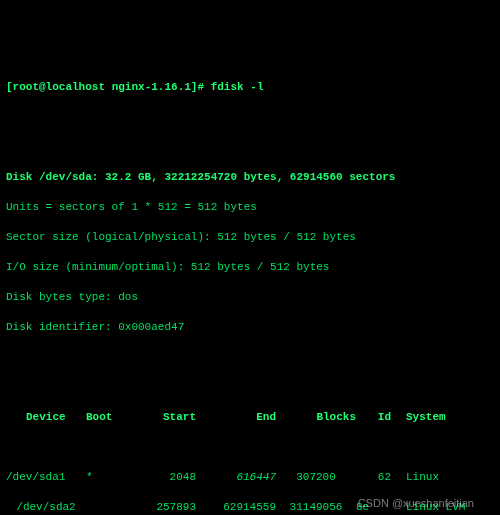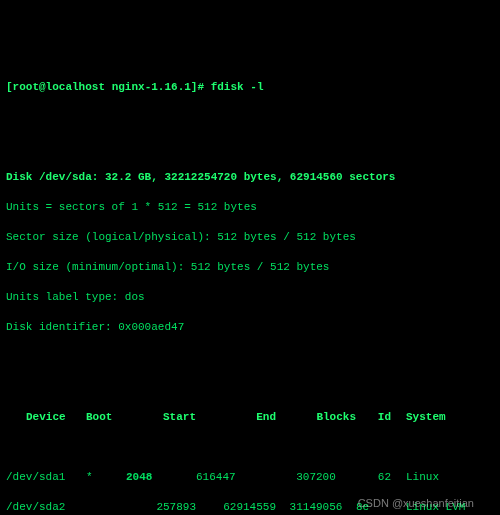--- a/index.html
+++ b/index.html
@@ -42,30 +42,30 @@
 
 
 <div><span class="bold">[</span><span class="bold">root@localhost</span><span class="bold"> </span><span class="bold">nginx-1.16.1</span><span class="bold">]# </span><span class="bold">fdisk -l</span></div>
 <div> </div>
 
 
 <div class="bold">Disk /dev/sda: 32.2 GB, 32212254720 bytes, 62914560 sectors</div>
 <div>Units = sectors of 1 * 512 = 512 bytes</div>
 <div>Sector size (logical/physical): 512 bytes / 512 bytes</div>
 <div>I/O size (minimum/optimal): 512 bytes / 512 bytes</div>
-<div>Units label type: dos</div>
+<div>Disk bytes type: dos</div>
 <div>Disk identifier: 0x000aed47</div>
 <div> </div>
 
 
 <div class="bold row"><span style="width:20px;"> </span><span style="width:60px;">Device</span><span style="width:40px;">Boot</span><span style="width:70px;text-align:right;">Start</span><span style="width:80px;text-align:right;">End</span><span style="width:80px;text-align:right;">Blocks</span><span style="width:35px;text-align:right;">Id</span><span style="width:15px;"> </span><span>System</span></div>
 
 
-<div class="row"><span style="width:80px;">/dev/sda1</span><span style="width:40px;text-align:left;">*</span><span style="width:70px;text-align:left;font-weight:bold;">2048</span><span style="width:80px;">616447</span><span style="width:80px;text-align:center;">307200</span><span style="width:35px;text-align:right;">62</span><span style="width:15px;"> </span><span>Linux</span></div>
-<div class="row"><span style="width:80px;">/dev/sda2</span><span style="width:40px;text-align:left;"></span><span style="width:70px;text-align:right;">257893</span><span style="width:80px;text-align:right;">62914559</span><span style="width:80px;text-align:center;">31149056</span><span style="width:35px;">8e</span><span style="width:15px;"> </span><span>Linux LVM</span></div>
+<div class="row"><span style="width:80px;">/dev/sda1</span><span style="width:40px;text-align:left;">*</span><span style="width:70px;text-align:right;">2048</span><span style="width:80px;text-align:right;font-style:italic;">616447</span><span style="width:80px;text-align:center;">307200</span><span style="width:35px;text-align:right;">62</span><span style="width:15px;"> </span><span>Linux</span></div>
+<div class="row"><span style="width:80px;text-align:center;">/dev/sda2</span><span style="width:40px;text-align:left;"></span><span style="width:70px;text-align:right;">257893</span><span style="width:80px;text-align:right;">62914559</span><span style="width:80px;text-align:center;">31149056</span><span style="width:35px;">8e</span><span style="width:15px;"> </span><span>Linux LVM</span></div>
 
 
 
 
 
 
 
 
 
 

